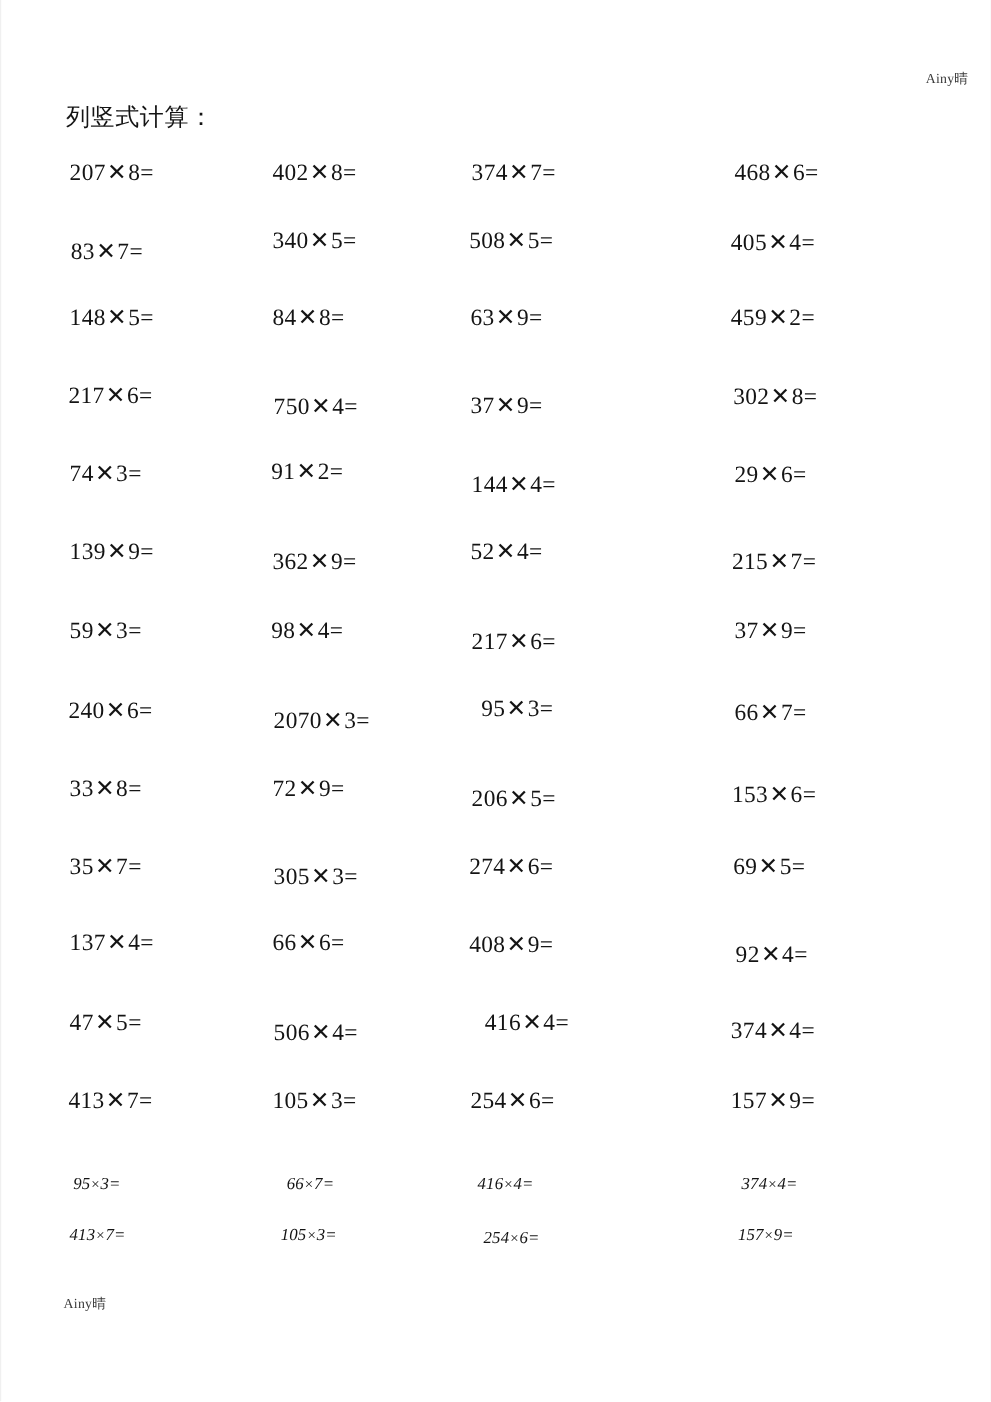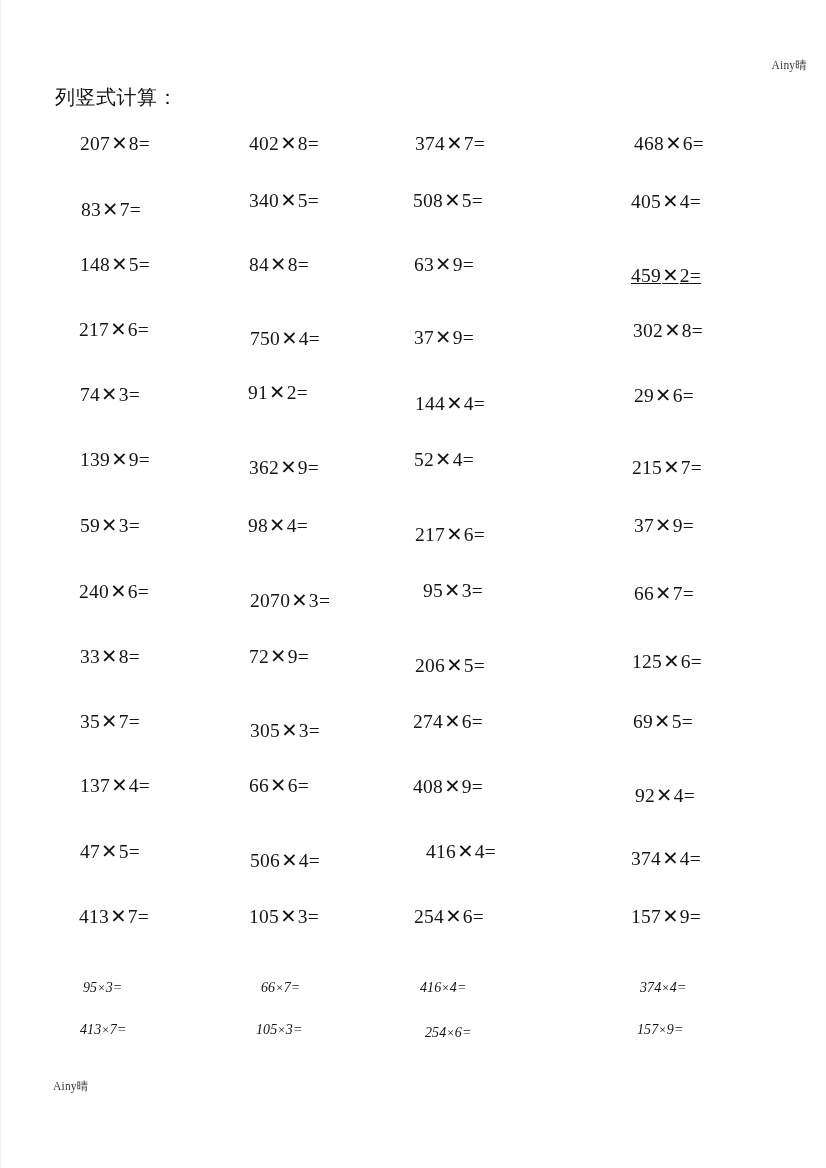--- a/index.html
+++ b/index.html
@@ -56,21 +56,20 @@
     width: 826px;
     height: 1168px;
   }
   .problem {
     position: absolute;
     white-space: nowrap;
     font-family: "Liberation Serif", "DejaVu Serif", serif;
     font-size: 19.5px;
     color: #141414;
     letter-spacing: 0.3px;
-    margin-left: 22px;
   }
   .problem.small {
     font-size: 14px;
     letter-spacing: 0.1px;
     font-style: italic;
   }
   .problem .op {
     padding: 0 1px;
   }
   .problem.small .op {
@@ -92,21 +91,21 @@
       <div class="problem" style="left: 226px; top: 132px;"><span>402</span><span class="op">✕</span><span>8</span><span>=</span></div>
       <div class="problem" style="left: 392px; top: 132px;"><span>374</span><span class="op">✕</span><span>7</span><span>=</span></div>
       <div class="problem" style="left: 611px; top: 132px;"><span>468</span><span class="op">✕</span><span>6</span><span>=</span></div>
       <div class="problem" style="left: 58px; top: 198px;"><span>83</span><span class="op">✕</span><span>7</span><span>=</span></div>
       <div class="problem" style="left: 226px; top: 189px;"><span>340</span><span class="op">✕</span><span>5</span><span>=</span></div>
       <div class="problem" style="left: 390px; top: 189px;"><span>508</span><span class="op">✕</span><span>5</span><span>=</span></div>
       <div class="problem" style="left: 608px; top: 190px;"><span>405</span><span class="op">✕</span><span>4</span><span>=</span></div>
       <div class="problem" style="left: 57px; top: 253px;"><span>148</span><span class="op">✕</span><span>5</span><span>=</span></div>
       <div class="problem" style="left: 226px; top: 253px;"><span>84</span><span class="op">✕</span><span>8</span><span>=</span></div>
       <div class="problem" style="left: 391px; top: 253px;"><span>63</span><span class="op">✕</span><span>9</span><span>=</span></div>
-      <div class="problem" style="left: 608px; top: 264px; text-decoration: underline;"><span>459</span><span class="op">✕</span><span>2</span><span>=</span></div>
+      <div class="problem" style="left: 608px; top: 253px;"><span>459</span><span class="op">✕</span><span>2</span><span>=</span></div>
       <div class="problem" style="left: 56px; top: 318px;"><span>217</span><span class="op">✕</span><span>6</span><span>=</span></div>
       <div class="problem" style="left: 227px; top: 327px;"><span>750</span><span class="op">✕</span><span>4</span><span>=</span></div>
       <div class="problem" style="left: 391px; top: 326px;"><span>37</span><span class="op">✕</span><span>9</span><span>=</span></div>
       <div class="problem" style="left: 610px; top: 319px;"><span>302</span><span class="op">✕</span><span>8</span><span>=</span></div>
       <div class="problem" style="left: 57px; top: 383px;"><span>74</span><span class="op">✕</span><span>3</span><span>=</span></div>
       <div class="problem" style="left: 225px; top: 381px;"><span>91</span><span class="op">✕</span><span>2</span><span>=</span></div>
       <div class="problem" style="left: 392px; top: 392px;"><span>144</span><span class="op">✕</span><span>4</span><span>=</span></div>
       <div class="problem" style="left: 611px; top: 384px;"><span>29</span><span class="op">✕</span><span>6</span><span>=</span></div>
       <div class="problem" style="left: 57px; top: 448px;"><span>139</span><span class="op">✕</span><span>9</span><span>=</span></div>
       <div class="problem" style="left: 226px; top: 456px;"><span>362</span><span class="op">✕</span><span>9</span><span>=</span></div>
@@ -116,21 +115,21 @@
       <div class="problem" style="left: 225px; top: 514px;"><span>98</span><span class="op">✕</span><span>4</span><span>=</span></div>
       <div class="problem" style="left: 392px; top: 523px;"><span>217</span><span class="op">✕</span><span>6</span><span>=</span></div>
       <div class="problem" style="left: 611px; top: 514px;"><span>37</span><span class="op">✕</span><span>9</span><span>=</span></div>
       <div class="problem" style="left: 56px; top: 580px;"><span>240</span><span class="op">✕</span><span>6</span><span>=</span></div>
       <div class="problem" style="left: 227px; top: 589px;"><span>2070</span><span class="op">✕</span><span>3</span><span>=</span></div>
       <div class="problem" style="left: 400px; top: 579px;"><span>95</span><span class="op">✕</span><span>3</span><span>=</span></div>
       <div class="problem" style="left: 611px; top: 582px;"><span>66</span><span class="op">✕</span><span>7</span><span>=</span></div>
       <div class="problem" style="left: 57px; top: 645px;"><span>33</span><span class="op">✕</span><span>8</span><span>=</span></div>
       <div class="problem" style="left: 226px; top: 645px;"><span>72</span><span class="op">✕</span><span>9</span><span>=</span></div>
       <div class="problem" style="left: 392px; top: 654px;"><span>206</span><span class="op">✕</span><span>5</span><span>=</span></div>
-      <div class="problem" style="left: 609px; top: 650px;"><span>125</span><span class="op">✕</span><span>6</span><span>=</span></div>
+      <div class="problem" style="left: 609px; top: 650px;"><span>153</span><span class="op">✕</span><span>6</span><span>=</span></div>
       <div class="problem" style="left: 57px; top: 710px;"><span>35</span><span class="op">✕</span><span>7</span><span>=</span></div>
       <div class="problem" style="left: 227px; top: 719px;"><span>305</span><span class="op">✕</span><span>3</span><span>=</span></div>
       <div class="problem" style="left: 390px; top: 710px;"><span>274</span><span class="op">✕</span><span>6</span><span>=</span></div>
       <div class="problem" style="left: 610px; top: 710px;"><span>69</span><span class="op">✕</span><span>5</span><span>=</span></div>
       <div class="problem" style="left: 57px; top: 774px;"><span>137</span><span class="op">✕</span><span>4</span><span>=</span></div>
       <div class="problem" style="left: 226px; top: 774px;"><span>66</span><span class="op">✕</span><span>6</span><span>=</span></div>
       <div class="problem" style="left: 390px; top: 775px;"><span>408</span><span class="op">✕</span><span>9</span><span>=</span></div>
       <div class="problem" style="left: 612px; top: 784px;"><span>92</span><span class="op">✕</span><span>4</span><span>=</span></div>
       <div class="problem" style="left: 57px; top: 840px;"><span>47</span><span class="op">✕</span><span>5</span><span>=</span></div>
       <div class="problem" style="left: 227px; top: 849px;"><span>506</span><span class="op">✕</span><span>4</span><span>=</span></div>

